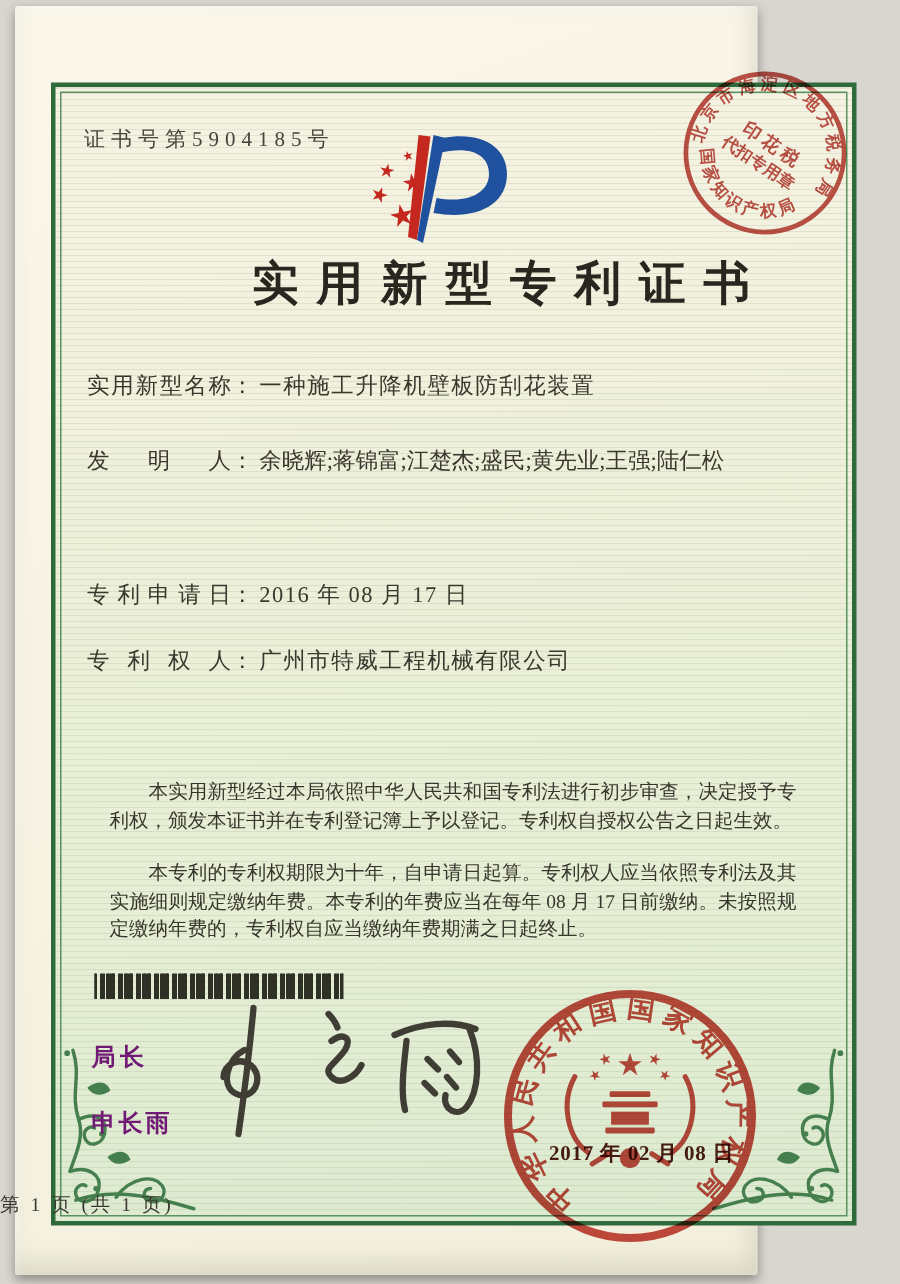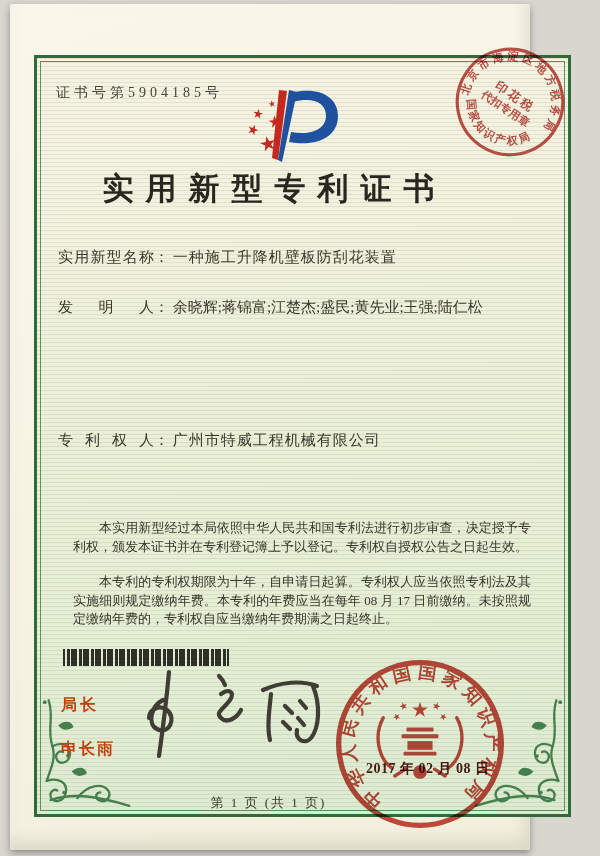--- a/index.html
+++ b/index.html
@@ -2,21 +2,21 @@
 <html><head>
 <meta charset="utf-8">
 <style>
   html,body{margin:0;padding:0;}
   body{
     width:600px;height:856px;
     background:#d9d6cf;
     font-family:"Liberation Serif","DejaVu Serif",serif;
     position:relative;overflow:hidden;
   }
-  #page{position:absolute;inset:0;width:512px;height:856px;padding-left:25px;}
+  #page{position:absolute;inset:0;width:512px;height:856px;}
   
   .paper{
     position:absolute;left:10px;top:4px;right:7px;bottom:6px;
     background:linear-gradient(160deg,#faf7ea 0%,#f7f3e3 55%,#f2efdd 100%);
     box-shadow:0 3px 7px rgba(0,0,0,.35), inset -4px -8px 16px rgba(95,85,60,.16), inset 2px 2px 6px rgba(255,255,255,.6);
     border-radius:2px;
   }
   
   .frame{
     position:absolute;left:34px;top:55px;width:537px;height:762px;
@@ -28,21 +28,21 @@
   }
   .frame::after{
     content:"";position:absolute;inset:3px;border:1px solid #5a9260;pointer-events:none;
   }
   .cert-no{
     position:absolute;left:56px;top:84px;
     font-size:14px;color:#45443b;letter-spacing:4px;
   }
   .logo{position:absolute;left:225px;top:74px;width:150px;height:100px;}
   .title{
-    position:absolute;left:0;right:0;top:168px;text-align:center;
+    position:absolute;left:0;right:0;top:168px;text-align:right;
     font-size:31px;font-weight:700;color:#29261f;
     letter-spacing:12px;text-indent:12px;
   }
   .fields{position:absolute;left:58px;right:40px;top:248px;height:250px;font-size:15px;color:#3a382e;}
   .frow{position:absolute;left:0;right:0;white-space:nowrap;}
   .frow .flabel{display:inline-block;width:96px;text-align:justify;text-align-last:justify;vertical-align:top;}
   .frow .fcolon{display:inline-block;vertical-align:top;}
   .frow .fvalue{letter-spacing:1px;}
   .frow.r0{top:0;} .frow.r1{top:50px;} .frow.r2{top:95px;} .frow.r3{top:139px;} .frow.r4{top:183px;} .frow.r5{top:227px;}
   .frow.r1 .fvalue{letter-spacing:0;}
@@ -52,32 +52,32 @@
   }
   .paras p{margin:17px;text-indent:2em;}
   .barcode{
     position:absolute;left:63px;top:649px;width:166px;height:17px;
     background-image:
       repeating-linear-gradient(90deg,#17160f 0 2px,transparent 2px 4px),
       repeating-linear-gradient(90deg,#17160f 0 1px,transparent 1px 6px),
       repeating-linear-gradient(90deg,transparent 0 9px,#17160f 9px 12px);
     opacity:.88;
   }
-  .sig-block{position:absolute;left:61px;top:695px;font-family:"Liberation Sans","DejaVu Sans",sans-serif;color:#c2410c;}
+  .sig-block{position:absolute;left:61px;top:695px;font-family:"Liberation Sans","DejaVu Sans",sans-serif;color:#701a75;}
   .sig-title{font-size:16px;font-weight:700;letter-spacing:3px;}
   .sig-name{font-size:16px;font-weight:700;letter-spacing:2px;margin-top:23px;}
   .signature{position:absolute;left:135px;top:666px;width:190px;height:95px;opacity:.92;}
   .seal{position:absolute;left:328px;top:652px;width:184px;height:184px;mix-blend-mode:multiply;opacity:.9;}
   .seal-date{
     position:absolute;left:366px;top:760px;width:140px;
     font-size:14px;font-weight:700;color:#4f1d15;letter-spacing:.5px;
     mix-blend-mode:multiply;white-space:nowrap;
   }
   .footer{
-    position:absolute;left:0;right:0;top:794px;text-align:center;
+    position:absolute;left:0;right:0;top:794px;text-align:left;
     font-size:13px;color:#3b392f;letter-spacing:2px;
   }
   .tax-stamp{position:absolute;left:452px;top:44px;width:116px;height:116px;mix-blend-mode:multiply;opacity:.85;}
   .flourish{position:absolute;width:96px;height:116px;bottom:2px;opacity:.95;}
   .flourish.left{left:2px;}
   .flourish.right{right:2px;transform:scaleX(-1);}
 </style>
 </head>
 <body>
 
@@ -143,20 +143,24 @@
   <div class="title">实用新型专利证书</div>
 
   <div class="fields">
     <div class="frow r0">
       <span class="flabel">实用新型名称</span><span class="fcolon">：</span>
       <span class="fvalue">一种施工升降机壁板防刮花装置</span>
     </div>
     <div class="frow r1">
       <span class="flabel">发明人</span><span class="fcolon">：</span>
       <span class="fvalue">余晓辉;蒋锦富;江楚杰;盛民;黄先业;王强;陆仁松</span>
+    </div>
+    <div class="frow r3">
+      <span class="flabel">专利申请日</span><span class="fcolon">：</span>
+      <span class="fvalue">2016 年 08 月 17 日</span>
     </div>
     <div class="frow r4">
       <span class="flabel">专利权人</span><span class="fcolon">：</span>
       <span class="fvalue">广州市特威工程机械有限公司</span>
     </div>
   </div>
 
   <div class="paras">
     <p>本实用新型经过本局依照中华人民共和国专利法进行初步审查，决定授予专利权，颁发本证书并在专利登记簿上予以登记。专利权自授权公告之日起生效。</p>
     <p>本专利的专利权期限为十年，自申请日起算。专利权人应当依照专利法及其实施细则规定缴纳年费。本专利的年费应当在每年 08 月 17 日前缴纳。未按照规定缴纳年费的，专利权自应当缴纳年费期满之日起终止。</p>

